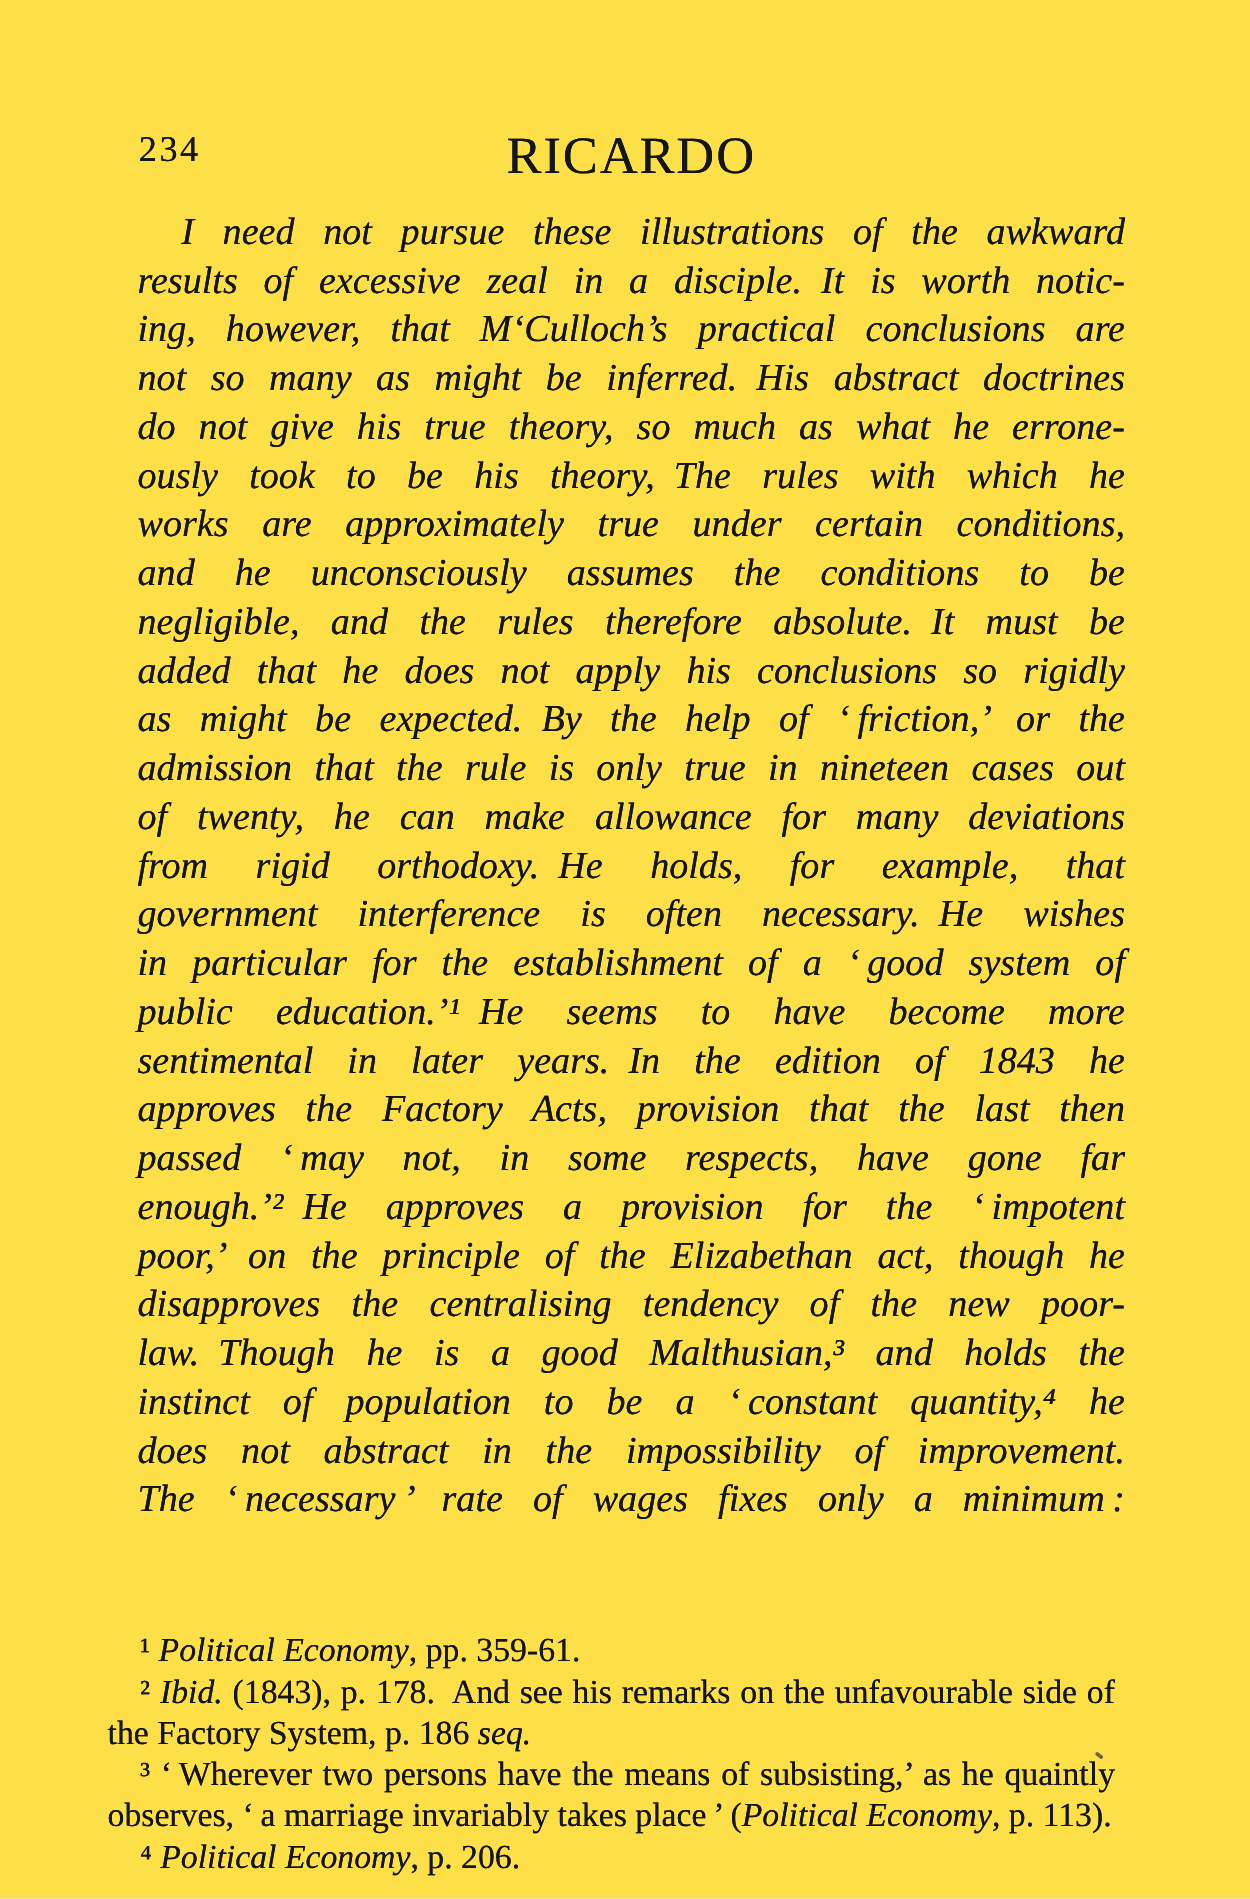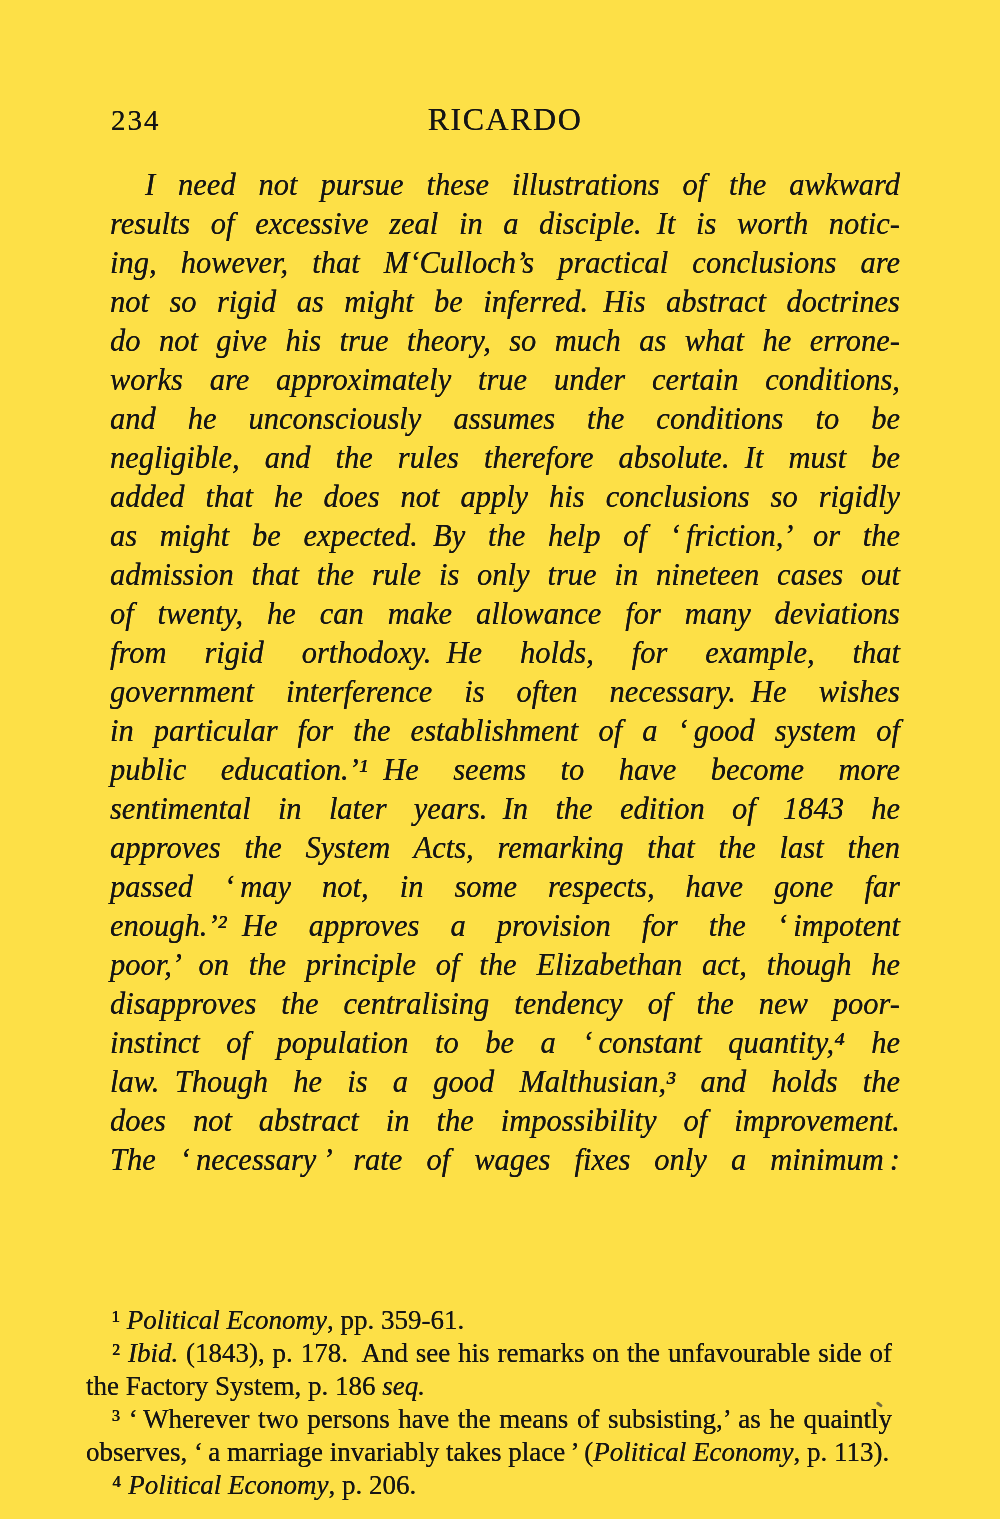--- a/index.html
+++ b/index.html
@@ -23,21 +23,21 @@
     font-size: 29px;
     letter-spacing: 2px;
     text-shadow: 0 0 0.5px currentColor;
   }
   .running-head {
     position: absolute;
     left: 110px;
     top: 101px;
     width: 790px;
     text-align: center;
-    font-size: 32px;
+    font-size: 42px;
     letter-spacing: 1.5px;
     text-shadow: 0 0 0.5px currentColor;
   }
   .body-text {
     position: absolute;
     left: 110px;
     top: 166px;
     width: 790px;
     font-size: 30.5px;
     line-height: 39px;
@@ -87,41 +87,42 @@
 <div class="page">
   <header>
     <span class="page-number">234</span>
     <span class="running-head">RICARDO</span>
   </header>
 
   <main class="body-text">
       <div class="bline indent">I need not pursue these illustrations of the awkward</div>
       <div class="bline">results of excessive zeal in a disciple. It is worth notic-</div>
       <div class="bline">ing, however, that M‘Culloch’s practical conclusions are</div>
-      <div class="bline">not so rigid as might be inferred. His abstract doctrines</div>
+      <div class="bline">not so many as might be inferred. His abstract doctrines</div>
       <div class="bline">do not give his true theory, so much as what he errone-</div>
+      <div class="bline">ously took to be his theory, The rules with which he</div>
       <div class="bline">works are approximately true under certain conditions,</div>
       <div class="bline">and he unconsciously assumes the conditions to be</div>
       <div class="bline">negligible, and the rules therefore absolute. It must be</div>
       <div class="bline">added that he does not apply his conclusions so rigidly</div>
       <div class="bline">as might be expected. By the help of ‘ friction,’ or the</div>
       <div class="bline">admission that the rule is only true in nineteen cases out</div>
       <div class="bline">of twenty, he can make allowance for many deviations</div>
       <div class="bline">from rigid orthodoxy. He holds, for example, that</div>
       <div class="bline">government interference is often necessary. He wishes</div>
       <div class="bline">in particular for the establishment of a ‘ good system of</div>
       <div class="bline">public education.’¹ He seems to have become more</div>
       <div class="bline">sentimental in later years. In the edition of 1843 he</div>
-      <div class="bline">approves the System Acts, remarking that the last then</div>
+      <div class="bline">approves the Factory Acts, provision that the last then</div>
       <div class="bline">passed ‘ may not, in some respects, have gone far</div>
       <div class="bline">enough.’² He approves a provision for the ‘ impotent</div>
       <div class="bline">poor,’ on the principle of the Elizabethan act, though he</div>
       <div class="bline">disapproves the centralising tendency of the new poor-</div>
+      <div class="bline">law. Though he is a good Malthusian,³ and holds the</div>
       <div class="bline">instinct of population to be a ‘ constant quantity,⁴ he</div>
-      <div class="bline">law. Though he is a good Malthusian,³ and holds the</div>
       <div class="bline">does not abstract in the impossibility of improvement.</div>
       <div class="bline">The ‘ necessary ’ rate of wages fixes only a minimum :</div>
     </main>
 
   <footer class="footnotes">
       <div class="fline indent"><span>¹ </span><i>Political Economy</i><span>, pp. 359-61.</span></div>
       <div class="fline indent just"><span>² </span><i>Ibid.</i><span> (1843), p. 178. And see his remarks on the unfavourable side of</span></div>
       <div class="fline"><span>the Factory System, p. 186 </span><i>seq.</i></div>
       <div class="fline indent just"><span>³ ‘ Wherever two persons have the means of subsisting,’ as he quaintly</span></div>
       <div class="fline"><span>observes, ‘ a marriage invariably takes place ’ (</span><i>Political Economy</i><span>, p. 113).</span></div>

